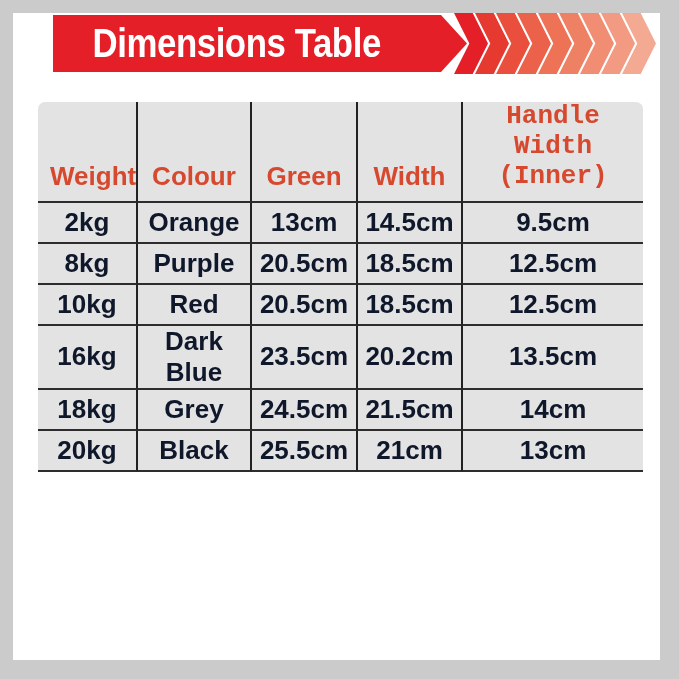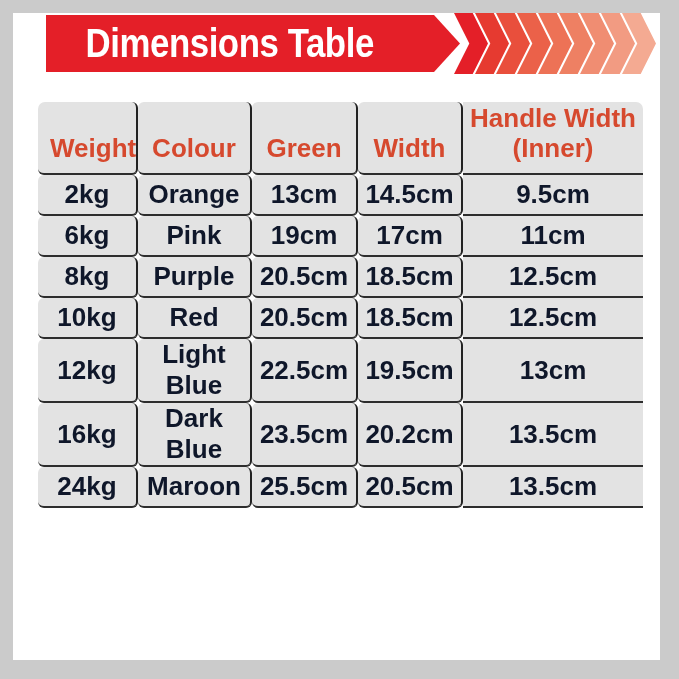--- a/index.html
+++ b/index.html
@@ -19,21 +19,21 @@
     left: 13px;
     top: 13px;
     width: 647px;
     height: 647px;
     background: #ffffff;
   }
 
   
   .banner {
     position: absolute;
-    left: 33px;
+    left: 40px;
     top: 2px;
     width: 414px;
     height: 57px;
     background: #e41f28;
     clip-path: polygon(0 0, calc(100% - 26px) 0, 100% 50%, calc(100% - 26px) 100%, 0 100%);
     display: flex;
     align-items: center;
     justify-content: center;
     padding-right: 46px;
   }
@@ -74,23 +74,23 @@
     border-collapse: separate;
     border-spacing: 0;
     table-layout: fixed;
   }
   th, td {
     background: #e3e3e3;
     border-bottom: 2px solid #2d2d2d;
     text-align: center;
     overflow: hidden;
   }
-  th:not(:last-child), td:not(:last-child) { border-right: 2px solid #222222; border-radius: 6px; }
+  th:not(:last-child), td:not(:last-child) { border-right: 2px solid #222222; }
   th:first-child { border-top-left-radius: 7px; padding-left: 12px; }
-  th:last-child  { border-top-right-radius: 7px; }
+  th:last-child  { border-top-right-radius: 7px; font-family: Liberation Mono, monospace; }
   th {
     height: 73px;
     vertical-align: bottom;
     padding: 0 2px 9px 2px;
     color: #d6492e;
     font-size: 26px;
     font-weight: bold;
     line-height: 1.15;
     white-space: pre-line;
   }
@@ -145,59 +145,52 @@
         </thead>
         <tbody id="table-body">
             <tr>
               <td>2kg</td>
               <td>Orange</td>
               <td>13cm</td>
               <td>14.5cm</td>
               <td>9.5cm</td>
             </tr>
             <tr>
-              <td>6kg</td>
-              <td>Pink</td>
-              <td>19cm</td>
-              <td>17cm</td>
-              <td>11cm</td>
-            </tr>
-            <tr>
               <td>8kg</td>
               <td>Purple</td>
               <td>20.5cm</td>
               <td>18.5cm</td>
               <td>12.5cm</td>
             </tr>
             <tr>
               <td>10kg</td>
               <td>Red</td>
               <td>20.5cm</td>
               <td>18.5cm</td>
               <td>12.5cm</td>
             </tr>
             <tr>
-              <td>12kg</td>
-              <td>Light Blue</td>
-              <td>22.5cm</td>
-              <td>19.5cm</td>
-              <td>13cm</td>
-            </tr>
-            <tr>
               <td>16kg</td>
               <td>Dark Blue</td>
               <td>23.5cm</td>
               <td>20.2cm</td>
               <td>13.5cm</td>
             </tr>
             <tr>
-              <td>24kg</td>
-              <td>Maroon</td>
+              <td>18kg</td>
+              <td>Grey</td>
+              <td>24.5cm</td>
+              <td>21.5cm</td>
+              <td>14cm</td>
+            </tr>
+            <tr>
+              <td>20kg</td>
+              <td>Black</td>
               <td>25.5cm</td>
-              <td>20.5cm</td>
-              <td>13.5cm</td>
+              <td>21cm</td>
+              <td>13cm</td>
             </tr>
           </tbody>
       </table>
     </div>
 
   </div>
 </div>
 
 </body></html>

